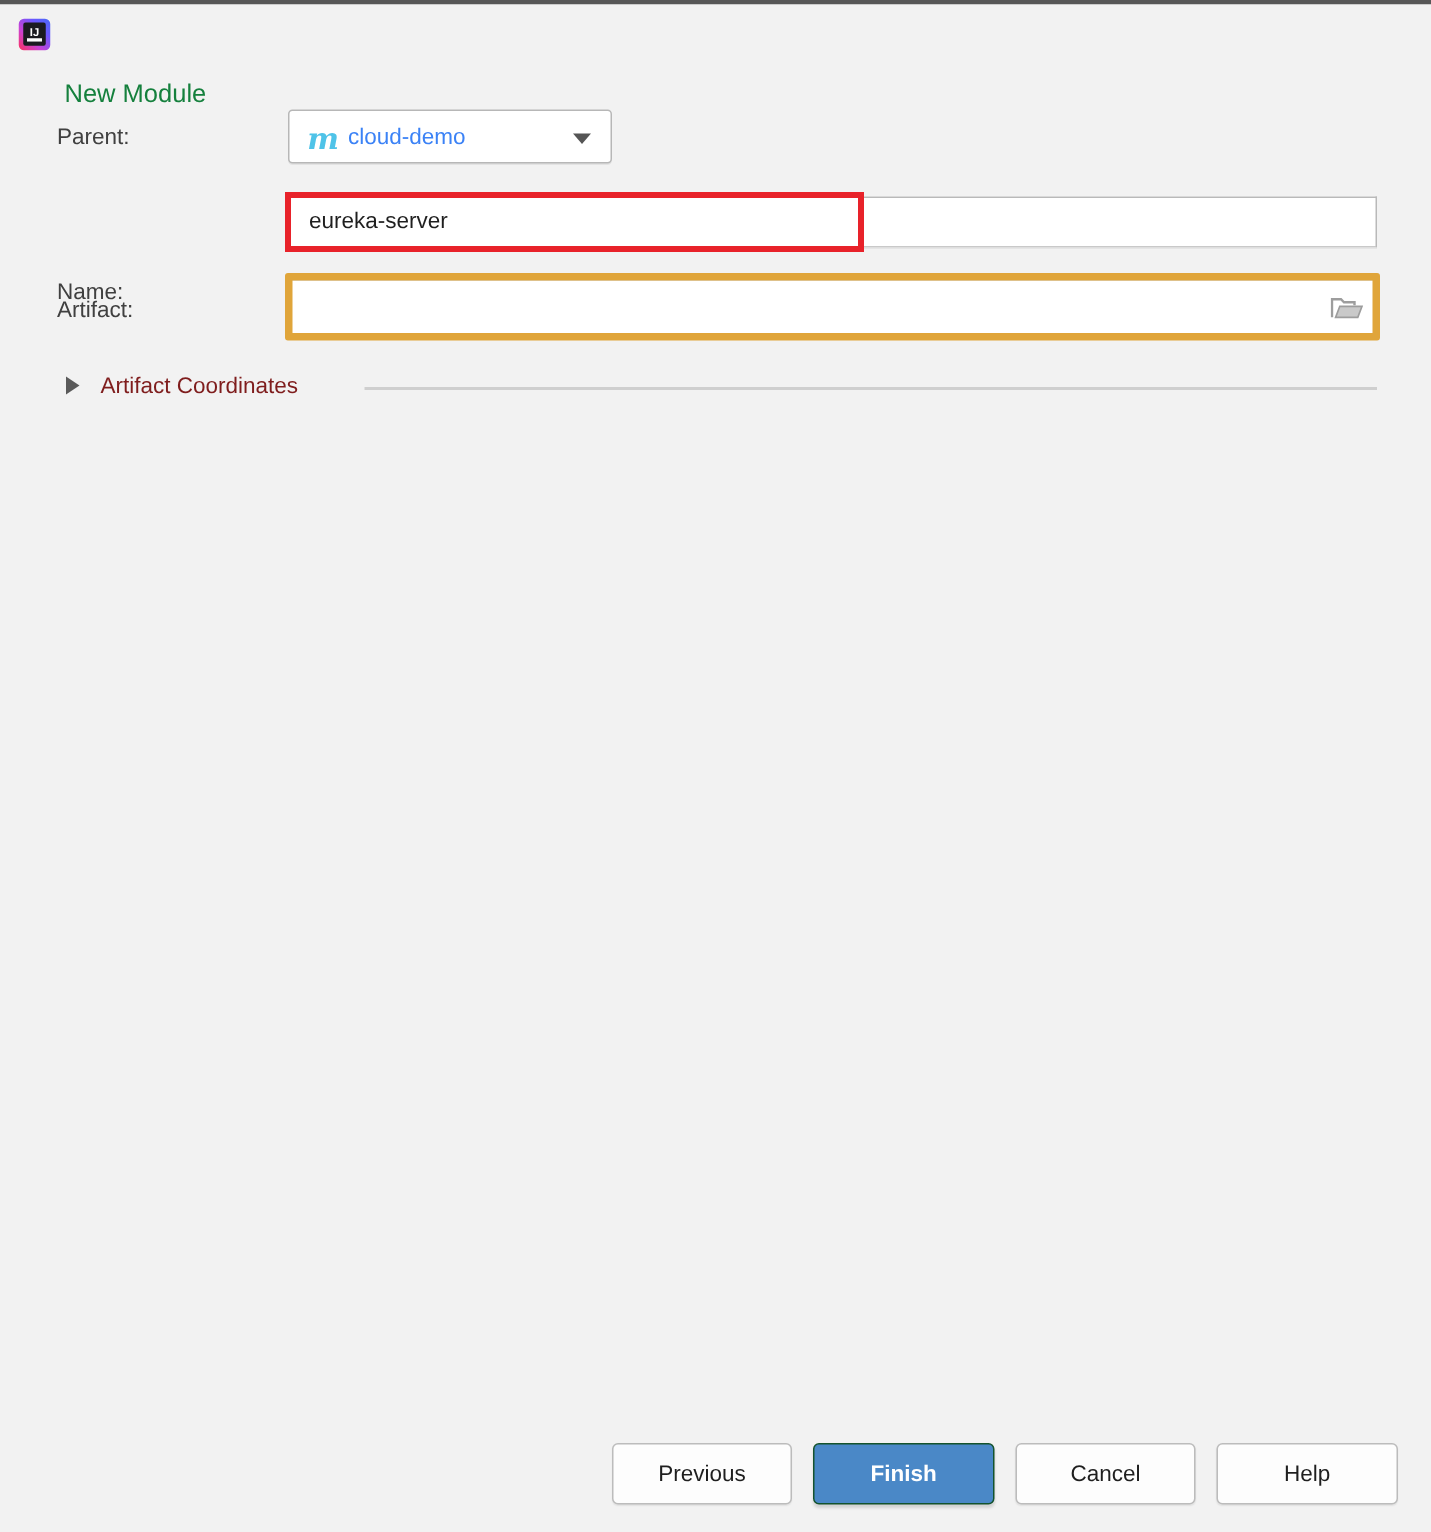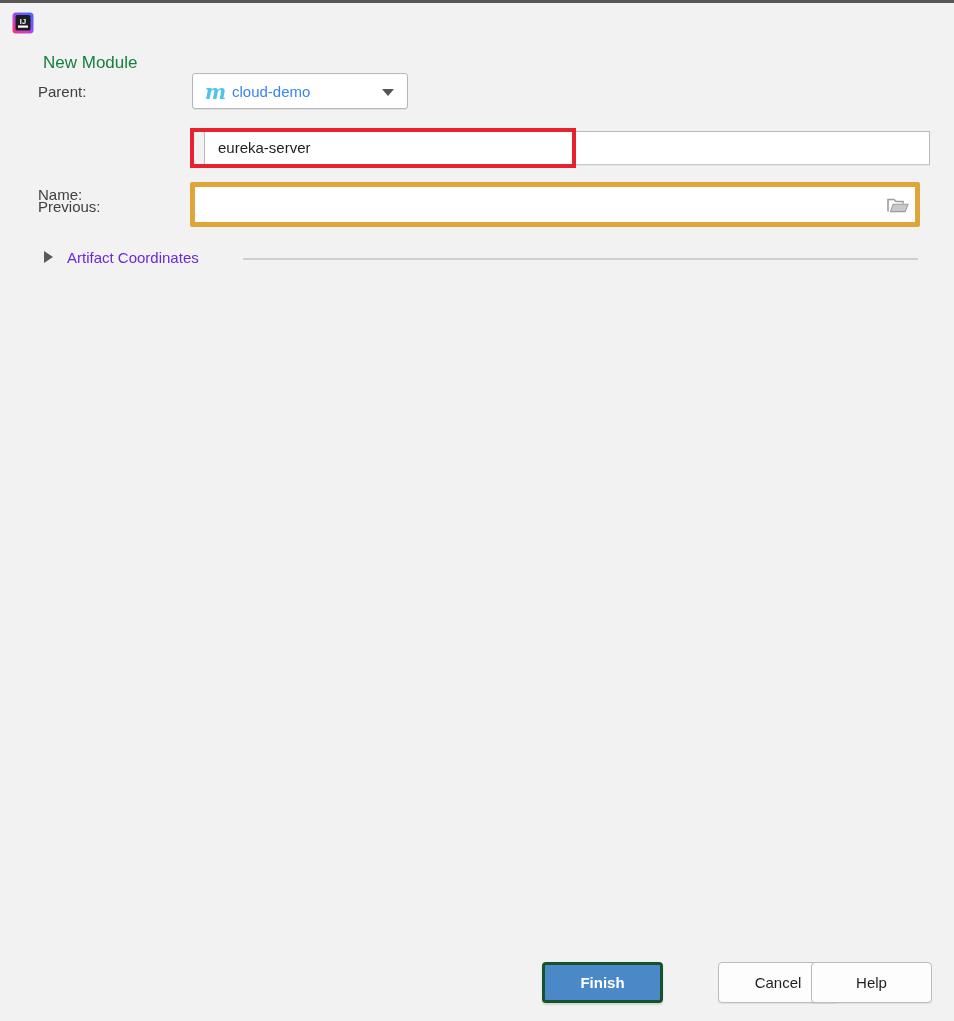--- a/index.html
+++ b/index.html
@@ -130,21 +130,21 @@
     left: 13px; top: 50%;
     transform: translateY(-50%);
     font-size: 15px;
     color: #1f1f1f;
     line-height: 20px;
     white-space: nowrap;
     overflow: hidden;
   }
 
   #name-field {
-    left: 204px; top: 131px;
+    left: 192px; top: 131px;
     width: 726px; height: 34px; text-align: center;
   }
   #location-field {
     left: 192px; top: 186px;
     width: 726px; height: 37px;
   }
   #browse-button {
     position: absolute;
     right: 6px; top: 50%;
     transform: translateY(-50%);
@@ -186,21 +186,21 @@
     left: 6px; top: 5px;
     width: 0; height: 0;
     border-top: 6px solid transparent;
     border-bottom: 6px solid transparent;
     border-left: 9px solid #5a5a5a;
   }
   #artifact-label {
     position: absolute;
     left: 29px; top: 0;
     font-size: 15px;
-    color: #6d28d9;
+    color: #7f1d1d;
     line-height: 24px;
     white-space: nowrap;
     text-align: center;
   }
   #artifact-rule {
     position: absolute;
     left: 205px; top: 12px;
     width: 675px; height: 2px;
     background: #cfcfcf;
   }
@@ -225,26 +225,26 @@
     background: #fdfdfd;
     border: 1px solid #bcbcbc;
     box-shadow: 0 1px 1px rgba(0,0,0,0.07);
     cursor: default;
     white-space: nowrap;
   }
   #btn-previous { left: 408px; width: 120px; }
   #btn-finish {
     left: 542px; width: 121px;
     background: #4a88c7;
-    border: 3px solid #14532d;
+    border: 1px solid #14532d;
     color: #ffffff;
     font-weight: 700;
     box-shadow: 0 2px 2px rgba(0,0,0,0.13);
   }
-  #btn-cancel { left: 677px; width: 120px; margin-left: 41px; }
+  #btn-cancel { left: 677px; width: 120px; }
   #btn-help   { left: 811px; width: 121px; text-align: right; }
 </style>
 </head>
 <body>
 
 <div id="top-edge"></div>
 
 <div id="titlebar">
 
   <div id="app-icon">
@@ -280,37 +280,38 @@
   <div id="parent-value">cloud-demo</div>
   <div id="parent-arrow"></div>
 </div>
 
 <div class="form-label" id="label-name">Name:</div>
 
 <div class="text-field" id="name-field">
   <div class="value">eureka-server</div>
 </div>
 
-<div class="form-label" id="label-location">Previous:</div>
+<div class="form-label" id="label-location">Artifact:</div>
 
 <div class="text-field" id="location-field">
   <div id="browse-button">
     <svg width="22" height="18" viewBox="0 0 22 18">
       <path d="M1 15.5 V3.5 h6 l2 2 h7 v2" fill="none" stroke="#9d9d9d" stroke-width="1.6"></path>
       <path d="M3.4 15.6 L6.2 8.2 H21 L18.2 15.6 Z" fill="#c9c9c9" stroke="#9d9d9d" stroke-width="1.1"></path>
     </svg>
   </div>
 </div>
 
 <div class="annotation" id="annot-name"></div>
 <div class="annotation" id="annot-location"></div>
 
 <div id="artifact-section">
   <div id="artifact-triangle"></div>
   <div id="artifact-label">Artifact Coordinates</div>
   <div id="artifact-rule"></div>
 </div>
 
 <div id="button-bar">
+  <div class="dlg-button" id="btn-previous">Previous</div>
   <div class="dlg-button" id="btn-finish">Finish</div>
   <div class="dlg-button" id="btn-cancel">Cancel</div>
   <div class="dlg-button" id="btn-help">Help</div>
 </div>
 
 </body></html>

